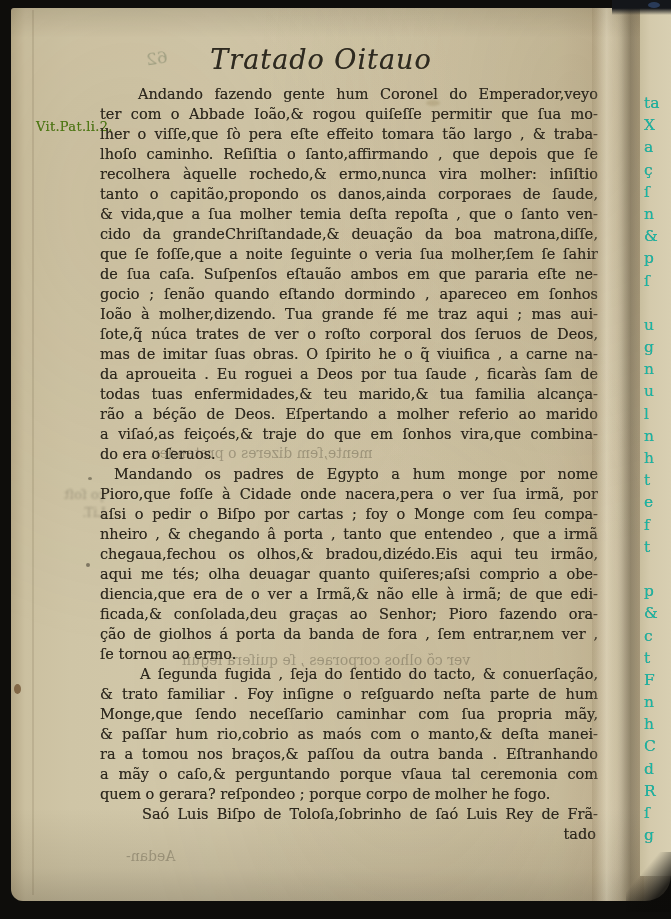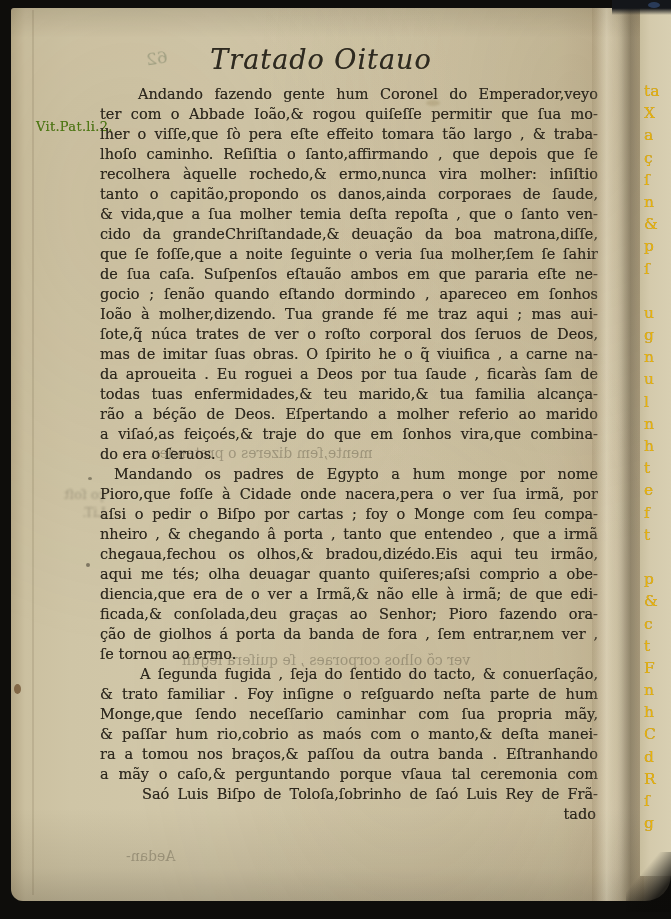--- a/index.html
+++ b/index.html
@@ -67,22 +67,22 @@
     text-align:justify;text-align-last:justify;
     white-space:normal;overflow:visible;
   }
   .line.last{text-align-last:left;}
   .catchword{height:20px;line-height:20px;font-size:14.5px;text-align:right;padding-right:2px;}
   .margin-note{
     position:absolute;left:36px;top:119px;font-size:13px;color:#4d7c0f;
     letter-spacing:0.3px;text-shadow:0 0 0.4px rgba(50,44,32,0.5);
   }
   
-  .facing-col{position:absolute;left:644px;top:80px;width:26px;
-    color:#eab308;text-shadow:0 0 0.4px rgba(50,45,35,0.5);}
+  .facing-col{position:absolute;left:644px;top:92px;width:26px;
+    color:#14b8a6;text-shadow:0 0 0.4px rgba(50,45,35,0.5);}
   .f-letter{height:22.2px;line-height:22.2px;font-size:15.5px;}
   
   .bleed{position:absolute;color:#6b6450;opacity:.48;filter:blur(0.7px);
     transform:scaleX(-1);font-size:14px;white-space:nowrap;}
   .bleed-pagenum{position:absolute;left:146px;top:48px;font-size:17px;color:#7d8468;
     opacity:.55;filter:blur(0.6px);transform:scaleX(-1) rotate(8deg);}
   .bleed-margin{position:absolute;left:16px;top:486px;width:90px;color:#6b6450;
     opacity:.45;filter:blur(0.8px);transform:scaleX(-1);font-size:13px;line-height:18px;}
   
   .stain{position:absolute;border-radius:50%;}
@@ -146,20 +146,21 @@
           <div class="line">ção de giolhos á porta da banda de fora , ſem entrar,nem ver ,</div>
           <div class="line last">ſe tornou ao ermo.</div>
         </div>
         <div>
           <div class="line" style="text-indent: 40px;">A ſegunda fugida , ſeja do ſentido do tacto, &amp; conuerſação,</div>
           <div class="line">&amp; trato familiar . Foy inſigne o reſguardo neſta parte de hum</div>
           <div class="line">Monge,que ſendo neceſſario caminhar com ſua propria mãy,</div>
           <div class="line">&amp; paſſar hum rio,cobrio as maós com o manto,&amp; deſta manei-</div>
           <div class="line">ra a tomou nos braços,&amp; paſſou da outra banda . Eſtranhando</div>
           <div class="line">a mãy o caſo,&amp; perguntando porque vſaua tal ceremonia com</div>
+          <div class="line last">quem o gerara? reſpondeo ; porque corpo de molher he fogo.</div>
         </div>
         <div>
           <div class="line" style="text-indent: 42px;">Saó Luis Biſpo de Toloſa,ſobrinho de ſaó Luis Rey de Frã-</div>
         </div>
       </div>
     <div class="catchword">tado</div>
   </div>
 
   <div class="gutter-shadow"></div>
   <div class="nextpage-strip"></div>

